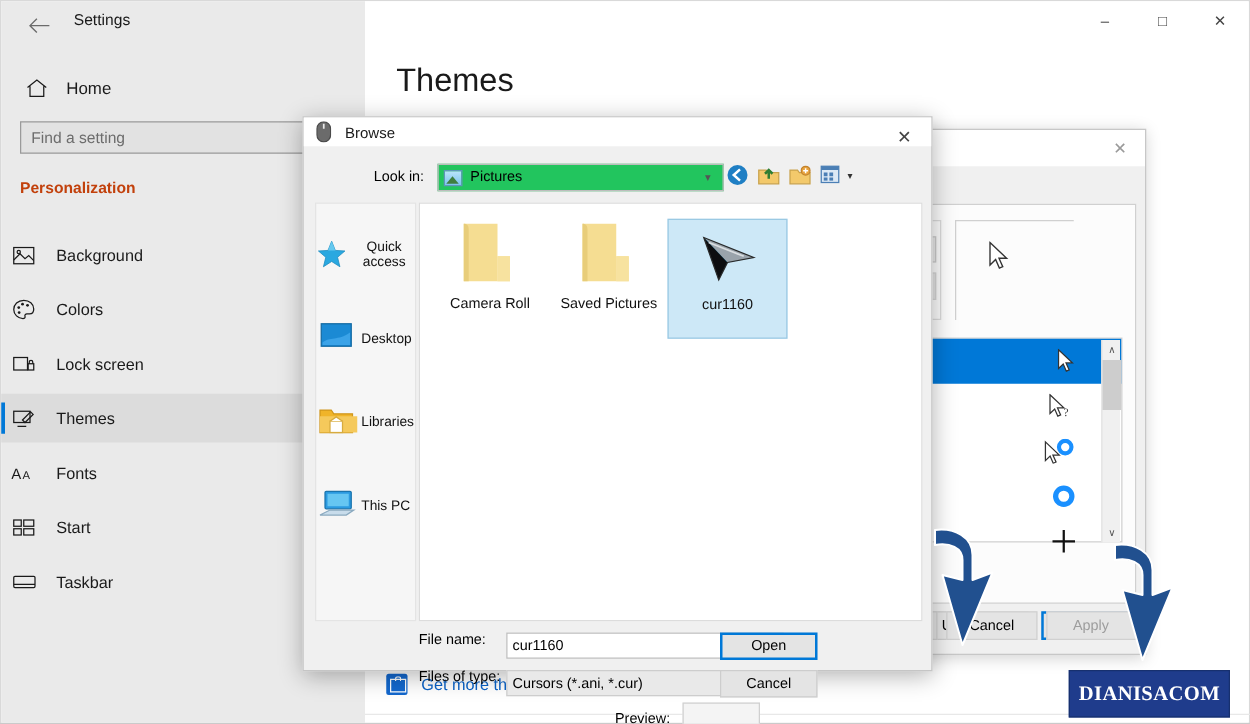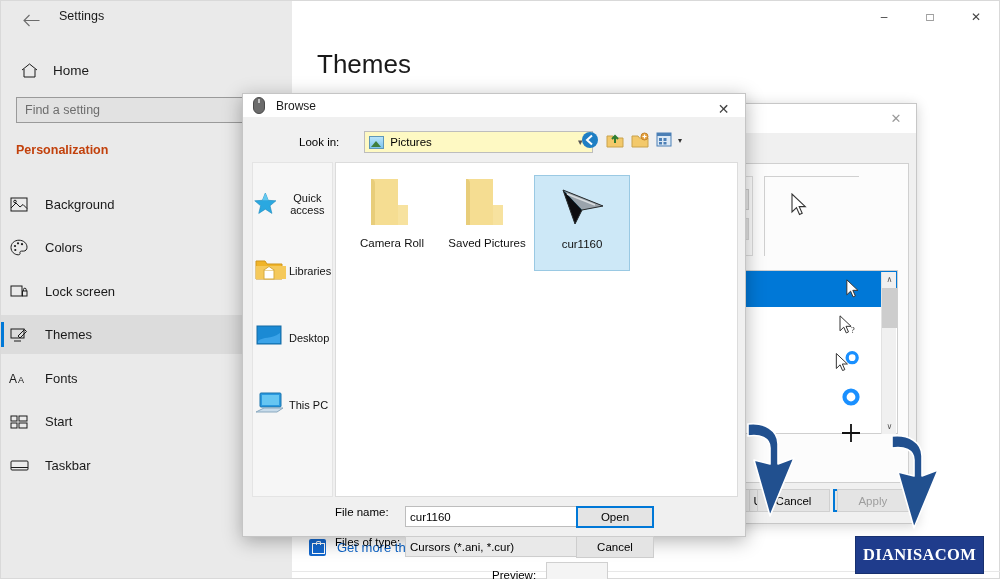--- a/index.html
+++ b/index.html
@@ -196,21 +196,21 @@
     position:absolute; right:0; top:0; width:43px; height:29px;
     display:flex; align-items:center; justify-content:center;
     color:#444; font-size:14px;
   }
   #lookin-row{
     position:absolute; left:0; top:34px; width:100%; height:28px;
     display:flex; align-items:center;
   }
   #lookin-label{ margin-left:56px; font-size:11.5px; }
   #lookin-combo{
-    margin-left:25px; width:229px; height:22px; background:#fef9c3;
+    margin-left:11px; width:229px; height:22px; background:#22c55e;
     border:1px solid #bdbdbd; display:flex; align-items:center; padding:0 4px;justify-content:flex-end;
   }
   .lookin-pic{
     width:15px; height:13px; background:linear-gradient(#b9e4fa,#7cc4ee);
     border:1px solid #5f97b8; margin-right:6px; position:relative; flex:0 0 auto;
   }
   .lookin-pic::after{
     content:""; position:absolute; left:1px; bottom:1px;
     border-left:5px solid transparent; border-right:5px solid transparent;
     border-bottom:6px solid #3f7f3f;
@@ -540,33 +540,33 @@
   <div id="places-bar">
     <div class="place">
       <svg width="34" height="34" viewBox="0 0 34 34">
         <path d="M17 3 L20.7 12.3 L30.5 12.9 L23 19.3 L25.4 29 L17 23.6 L8.6 29 L11 19.3 L3.5 12.9 L13.3 12.3 Z" fill="#2aa8e0" stroke="#1f8cbf" stroke-width="0.8"></path>
         <path d="M17 3 L20.7 12.3 L13.3 12.3 Z" fill="#64c8ef"></path>
       </svg>
       <span class="lbl">Quick access</span>
     </div>
     <div class="place">
       <svg width="34" height="30" viewBox="0 0 34 30">
+        <rect x="5" y="3" width="24" height="18" fill="#1b8ad4" stroke="#146aa3"></rect>
+        <path d="M6 18 C12 13 18 17 28 10 L28 20 L6 20 Z" fill="#3ba3e8"></path>
+      </svg>
+      <span class="lbl">Desktop</span>
+    </div>
+    <div class="place">
+      <svg width="34" height="30" viewBox="0 0 34 30">
         <path d="M4 5 h9 l2 3 h15 v15 H4 Z" fill="#f0b429" stroke="#cf961c"></path>
         <path d="M4 10 h30 v13 H4 Z" fill="#f5c95b"></path>
         <rect x="12" y="14" width="10" height="9" fill="#fff" stroke="#d7ab3f"></rect>
         <path d="M12 14 L17 10.5 L22 14" fill="#fff" stroke="#d7ab3f"></path>
       </svg>
       <span class="lbl">Libraries</span>
-    </div>
-    <div class="place">
-      <svg width="34" height="30" viewBox="0 0 34 30">
-        <rect x="5" y="3" width="24" height="18" fill="#1b8ad4" stroke="#146aa3"></rect>
-        <path d="M6 18 C12 13 18 17 28 10 L28 20 L6 20 Z" fill="#3ba3e8"></path>
-      </svg>
-      <span class="lbl">Desktop</span>
     </div>
     <div class="place">
       <svg width="34" height="30" viewBox="0 0 34 30">
         <rect x="8" y="3" width="21" height="14" rx="1" fill="#2b9ae0" stroke="#1a74ad"></rect>
         <rect x="10" y="5" width="17" height="10" fill="#66c6f2"></rect>
         <path d="M4 22 L12 18 H31 L25 22 Z" fill="#c8dceb" stroke="#8aa9bf"></path>
       </svg>
       <span class="lbl">This PC</span>
     </div>
   </div>

